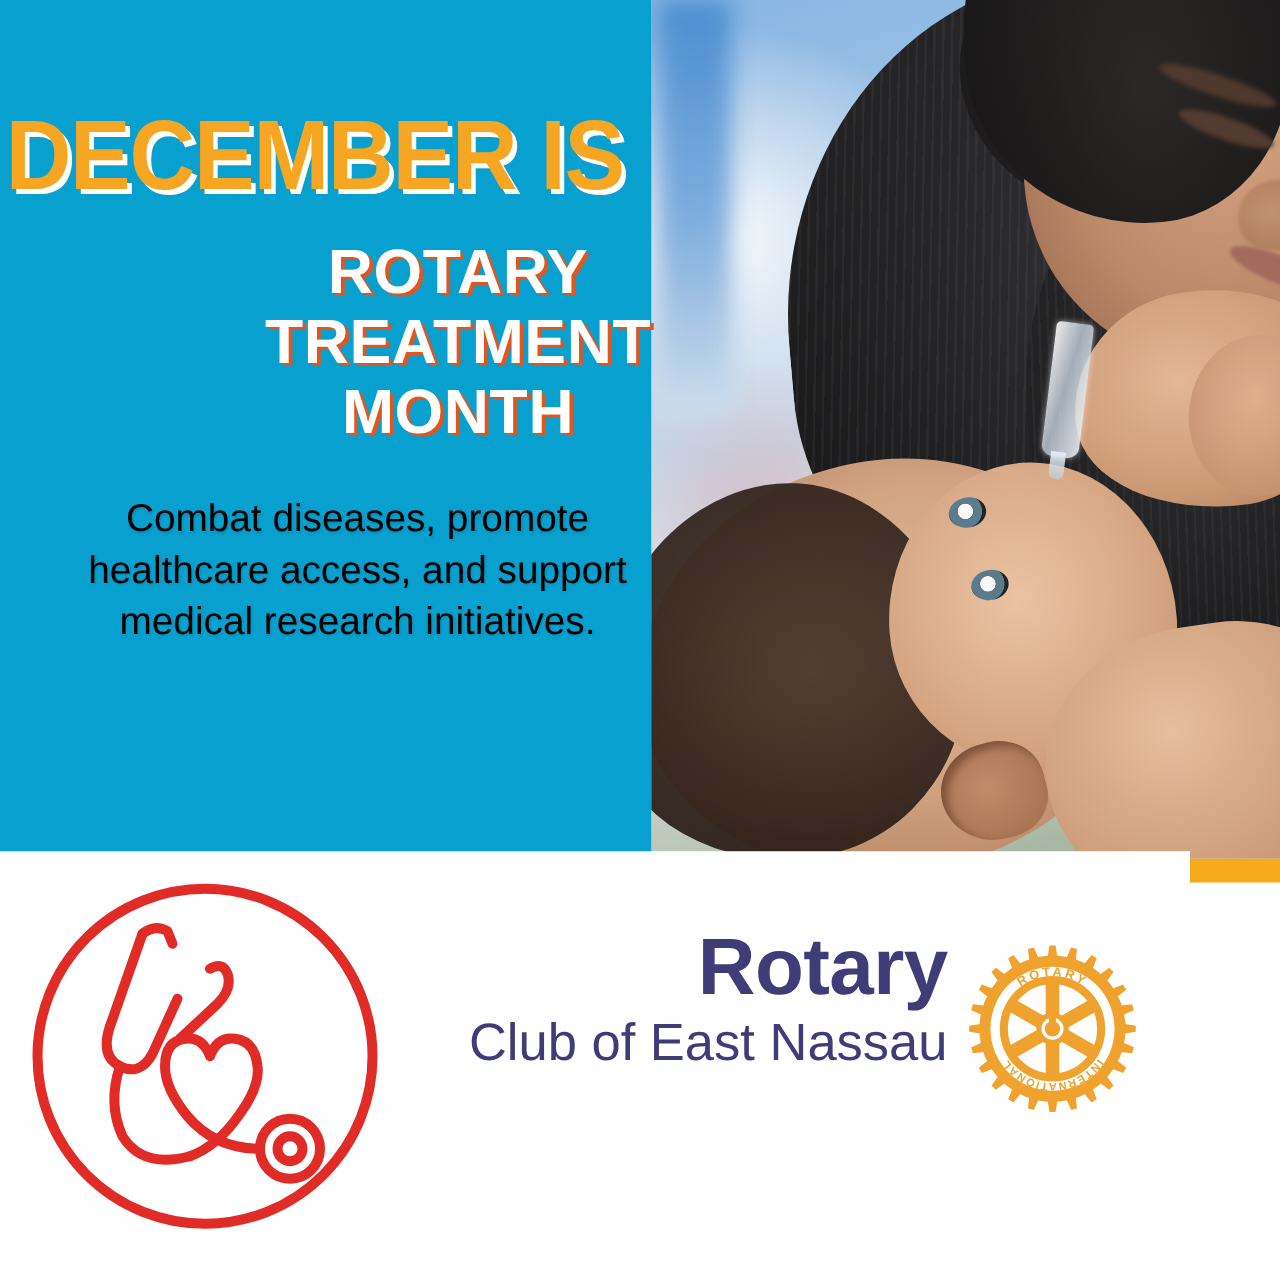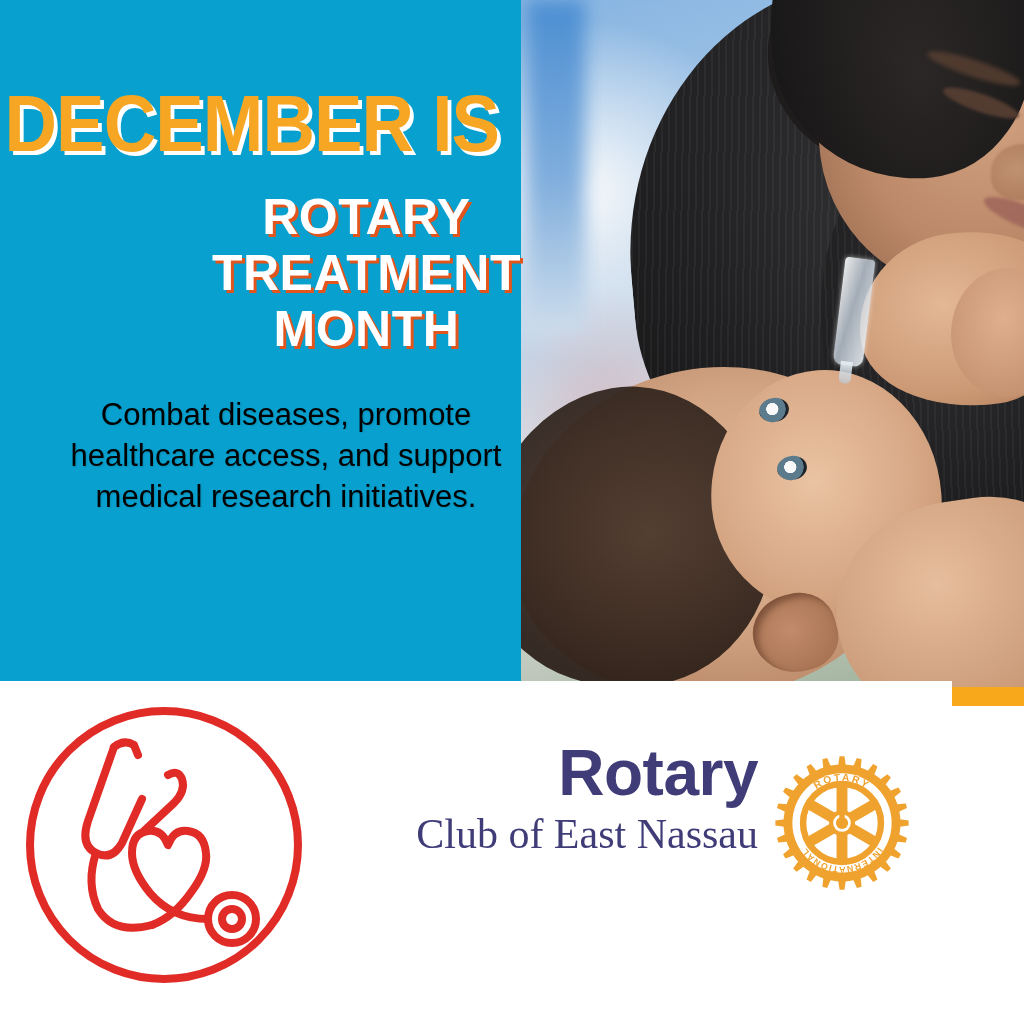--- a/index.html
+++ b/index.html
@@ -306,21 +306,21 @@
   }
   .brand-word {
     font-family: "Liberation Sans", sans-serif;
     font-size: 64px;
     font-weight: 700;
     color: #3F3C78;
     line-height: 1.0;
     letter-spacing: -0.5px;
   }
   .brand-club {
-    font-family: Liberation Serif, serif;
+    font-family: Liberation Sans, sans-serif;
     font-size: 42px;
     font-weight: 400;
     color: #3F3C78;
     line-height: 1.1;
     margin-top: 6px;
     white-space: nowrap;
   }
   .wheel {
     width: 136px; height: 136px;
     margin-left: 16px;

